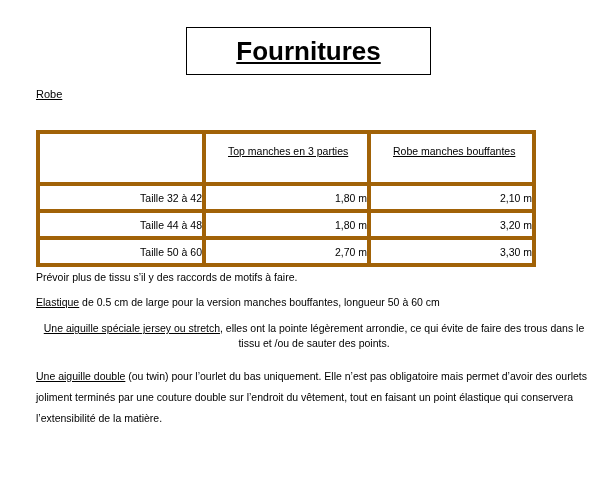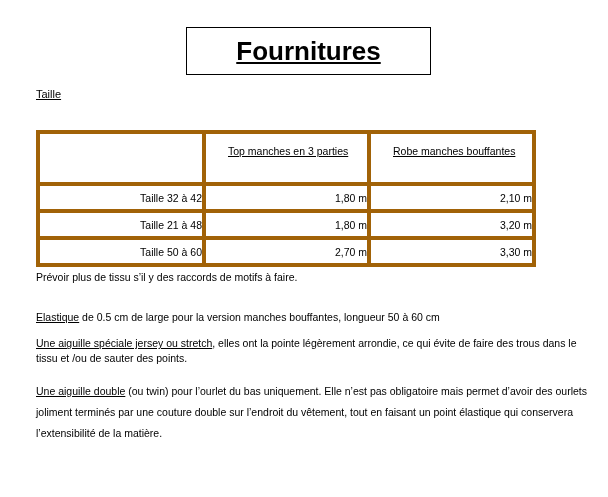--- a/index.html
+++ b/index.html
@@ -97,42 +97,43 @@
     left: 36px;
     top: 270px;
     width: 556px;
     font-size: 10.5px;
     line-height: 1.35;
   }
   .p {
     margin: 0 0 12px 0;
   }
   .p.lead {
-    margin-bottom: 26px;
+    margin-bottom: 11px;
   }
   .p.spaced {
     margin-bottom: 6px;
+    text-align: center;
   }
   .p.tall {
     line-height: 2.0;
     margin-top: 16px;
   }
   u.plain {
   }
 </style>
 </head>
 <body>
 
 <div class="page">
 
   <div class="title-box">
     <div class="title-text">Fournitures</div>
   </div>
 
-  <div class="section-label">Taille</div>
+  <div class="section-label">Robe</div>
 
   <div class="table-wrap">
     <table class="supplies">
       <colgroup>
         <col class="c0">
         <col class="c1">
         <col class="c2">
       </colgroup>
       <tbody>
         <tr class="head">
@@ -145,21 +146,21 @@
           <td>
             <span class="hd">Robe manches bouffantes</span>
           </td>
         </tr>
         <tr class="row">
           <td class="label-cell">Taille 32 à 42</td>
           <td class="val-cell">1,80 m</td>
           <td class="val-cell">2,10 m</td>
         </tr>
         <tr class="row">
-          <td class="label-cell">Taille 21 à 48</td>
+          <td class="label-cell">Taille 44 à 48</td>
           <td class="val-cell">1,80 m</td>
           <td class="val-cell">3,20  m</td>
         </tr>
         <tr class="row">
           <td class="label-cell">Taille 50 à 60</td>
           <td class="val-cell">2,70 m</td>
           <td class="val-cell">3,30 m</td>
         </tr>
       </tbody>
     </table>

